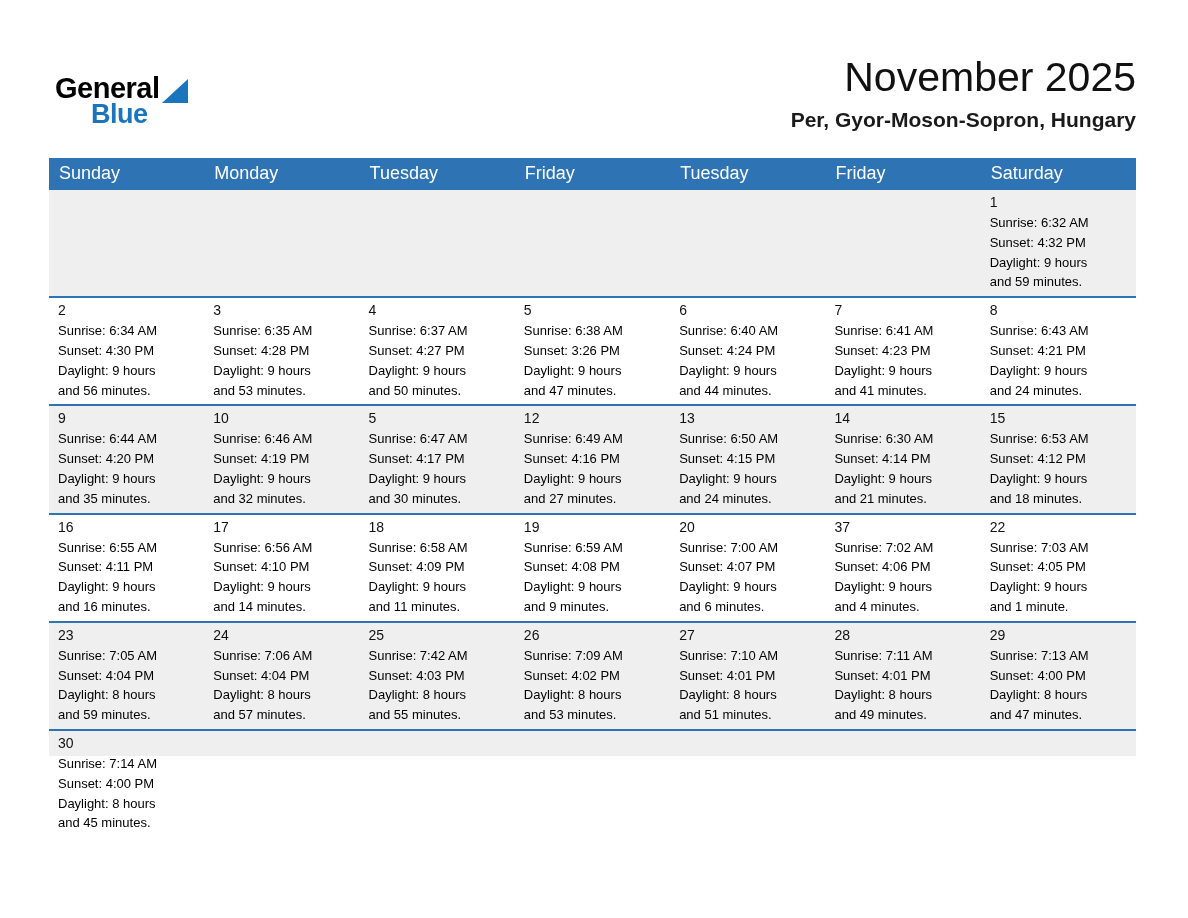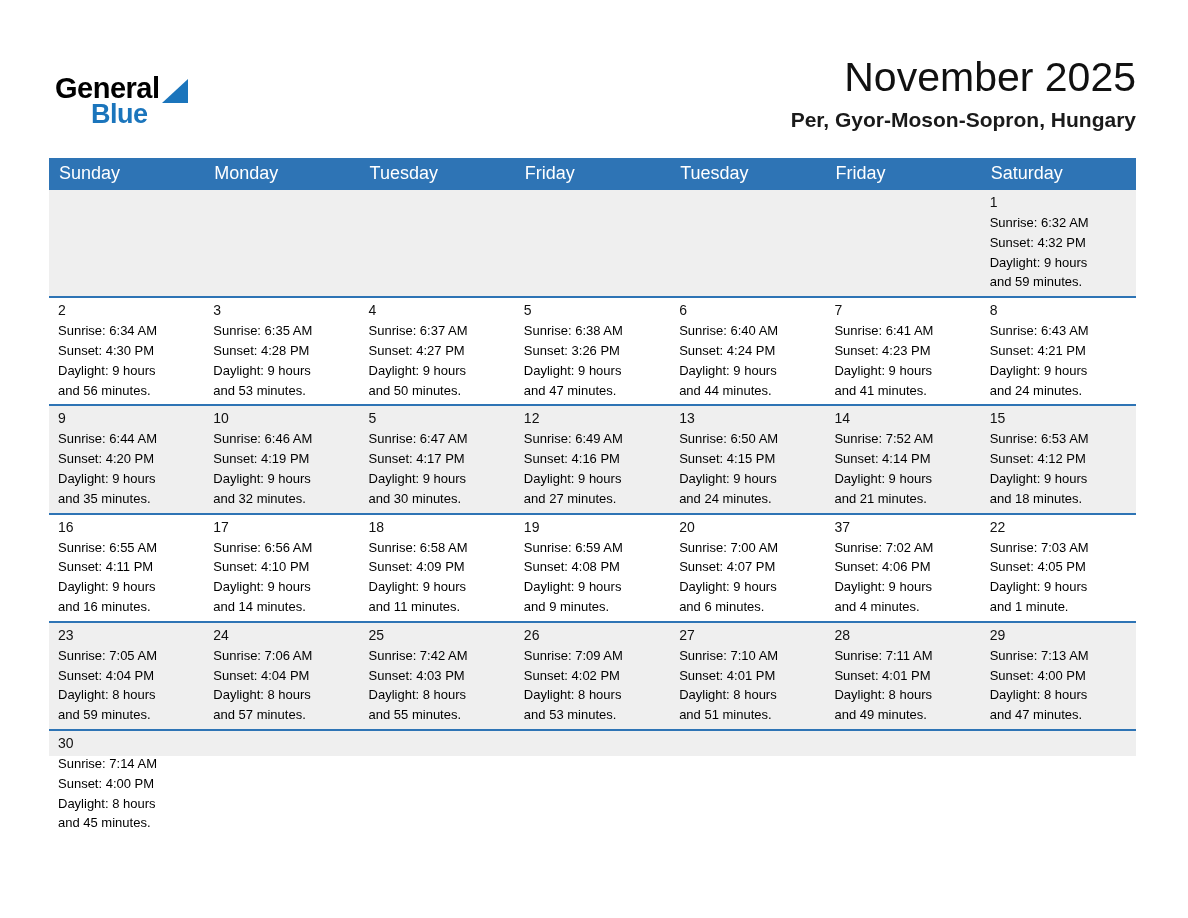--- a/index.html
+++ b/index.html
@@ -228,21 +228,21 @@
           </div>
           <div class="day-cell">
             <div class="day-number">13</div>
             <div class="day-line">Sunrise: 6:50 AM</div>
             <div class="day-line">Sunset: 4:15 PM</div>
             <div class="day-line">Daylight: 9 hours</div>
             <div class="day-line">and 24 minutes.</div>
           </div>
           <div class="day-cell">
             <div class="day-number">14</div>
-            <div class="day-line">Sunrise: 7:52 AM</div>
+            <div class="day-line">Sunrise: 6:30 AM</div>
             <div class="day-line">Sunset: 4:14 PM</div>
             <div class="day-line">Daylight: 9 hours</div>
             <div class="day-line">and 21 minutes.</div>
           </div>
           <div class="day-cell">
             <div class="day-number">15</div>
             <div class="day-line">Sunrise: 6:53 AM</div>
             <div class="day-line">Sunset: 4:12 PM</div>
             <div class="day-line">Daylight: 9 hours</div>
             <div class="day-line">and 18 minutes.</div>

